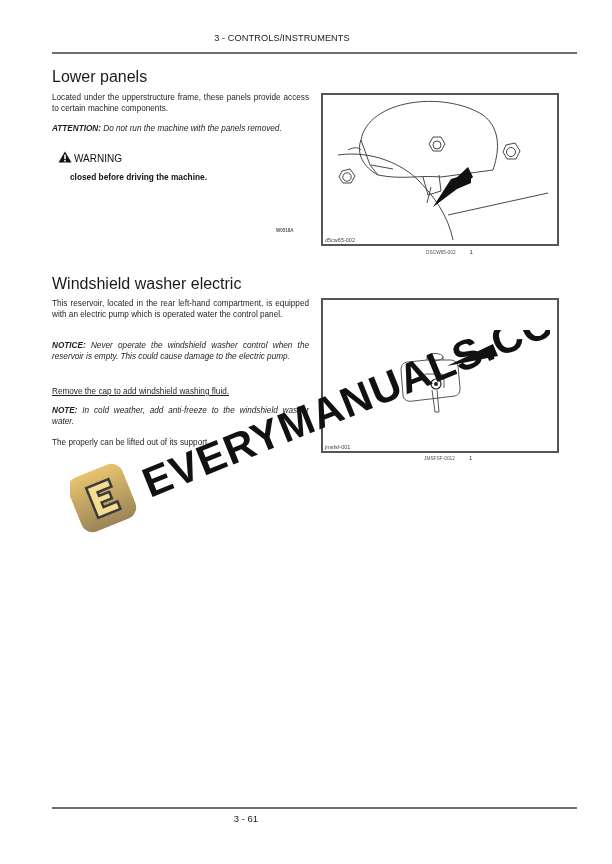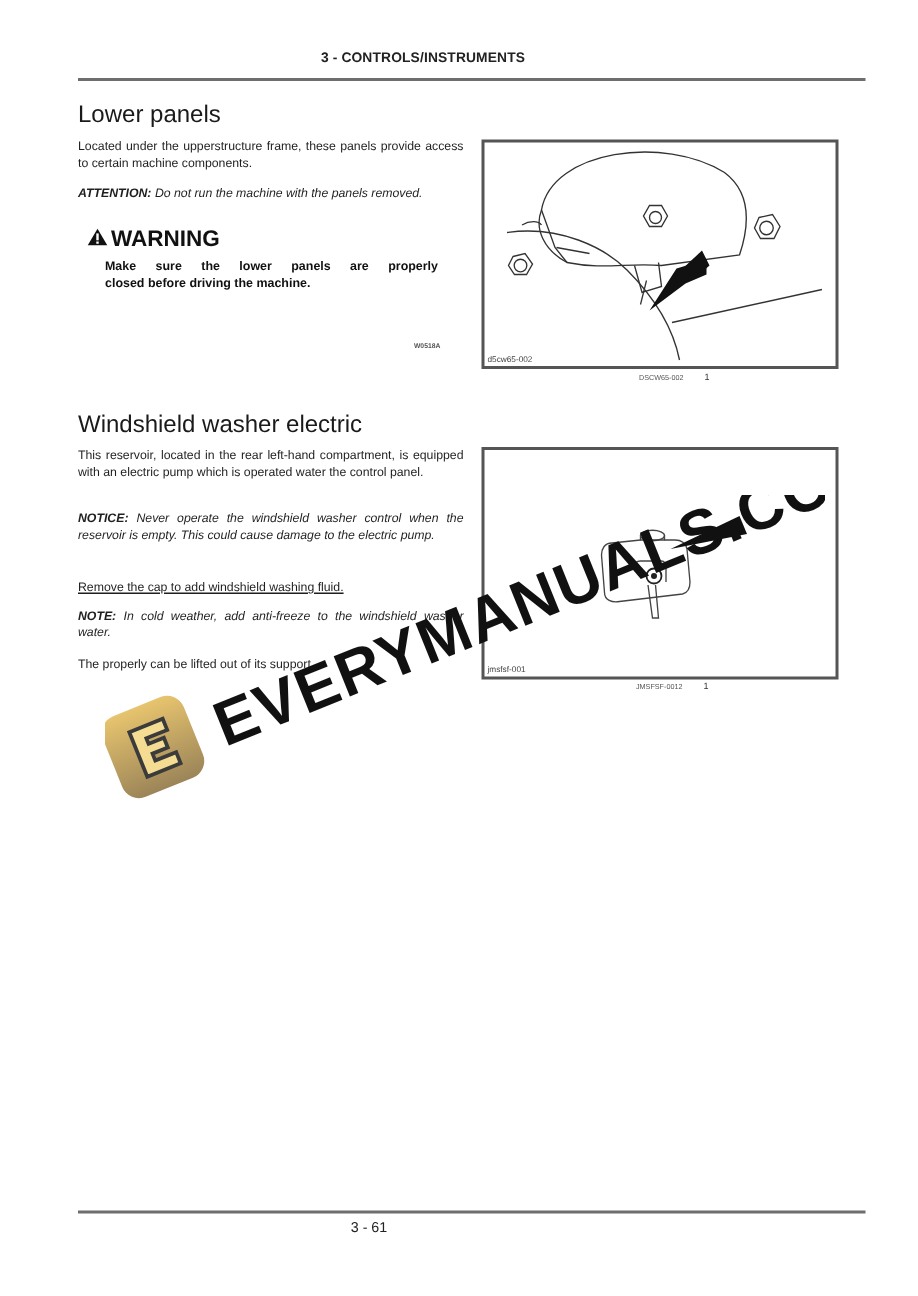--- a/index.html
+++ b/index.html
@@ -3,40 +3,40 @@
   <meta charset="utf-8">
   <style>
     html, body { margin: 0; padding: 0; background: #ffffff; }
     body {
       width: 612px; height: 864px; position: relative; overflow: hidden;
       font-family: "Liberation Sans", sans-serif; color: #1a1a1a;
     }
     .abs { position: absolute; }
     .running-header {
       left: 0; width: 564px; top: 33px; text-align: center;
-      font-size: 9.2px; letter-spacing: 0.1px; color: #222; font-weight: bold;
+      font-size: 9.2px; letter-spacing: 0.1px; color: #222;
     }
     .rule { left: 52px; width: 525px; height: 2px; background: #6e6e6e; }
     .rule.top { top: 52px; }
     .rule.bottom { top: 807px; }
     .page-number {
       left: 0; width: 492px; top: 813px; text-align: center;
       font-size: 9.5px; color: #222;
     }
     .section-title {
       left: 52px; font-size: 16px; font-weight: normal; color: #1a1a1a; margin: 0;
     }
     .para {
       left: 52px; width: 257px; font-size: 8.2px; line-height: 10.5px;
       text-align: justify; margin: 0; color: #1f1f1f;
     }
     .para .lbl { font-weight: bold; font-style: italic; }
     .para.italic .txt { font-style: italic; margin-top: 23px; }
     .warning-head {
-      left: 58px; top: 151px; font-size: 15px; font-weight: bold;
+      left: 58px; top: 151px; font-size: 10px; font-weight: normal;
       display: flex; align-items: center; gap: 2px; color: #111;
     }
     .warning-body {
       left: 70px; width: 222px; top: 172px; font-size: 8.3px; line-height: 11px;
       font-weight: bold; text-align: justify; color: #111;
     }
     .warning-body div { text-align: justify; text-align-last: justify; }
     .warning-body div.last { text-align-last: left; }
     .warning-code {
       left: 276px; top: 228px; font-size: 4.5px; font-weight: bold; color: #555;
@@ -79,21 +79,20 @@
     <svg width="14" height="12" viewBox="0 0 14 12">
       <polygon points="7,0.5 13.5,11.5 0.5,11.5" fill="#111"></polygon>
       <rect x="6.2" y="3.6" width="1.6" height="4.6" fill="#fff"></rect>
       <rect x="6.2" y="9" width="1.6" height="1.5" fill="#fff"></rect>
     </svg>
   </span>
   <span>WARNING</span>
 </div>
 
 <div class="abs warning-body">
-  <div>Make sure the lower panels are properly</div>
   <div class="last">closed before driving the machine.</div>
 </div>
 <div class="abs warning-code">W0518A</div>
 
 <div class="abs figure fig1">
   <svg width="234" height="149" viewBox="0 0 234 149">
     <g fill="none" stroke="#333" stroke-width="0.9">
 
       <path d="M38,45 C45,5 120,-5 160,20 C180,35 175,60 170,75 L118,82 C95,80 80,85 55,80 C40,72 33,58 38,45 Z"></path>
 

